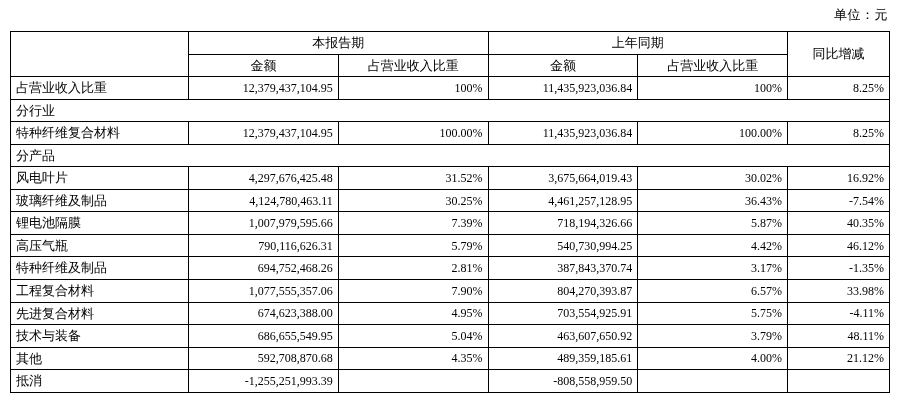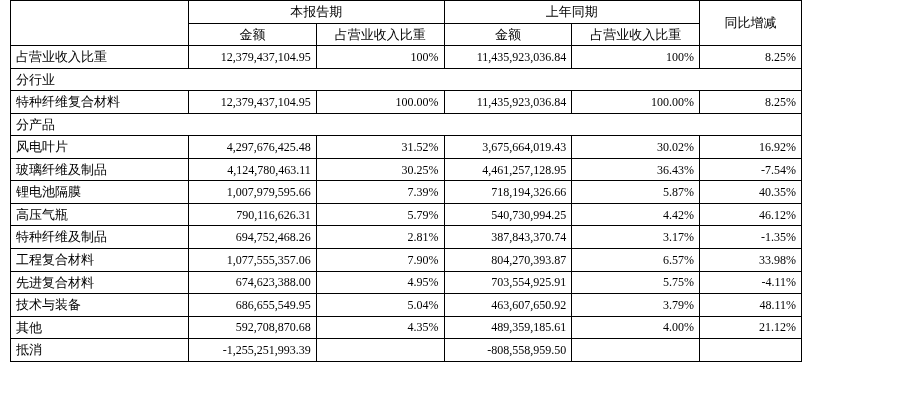--- a/index.html
+++ b/index.html
@@ -23,21 +23,21 @@
     position: relative;
   }
   .unit-line {
     text-align: right;
     font-size: 13px;
     padding: 6px 2px 7px 0;
     letter-spacing: 0.5px;
   }
   table.fin {
     border-collapse: collapse;
-    width: 792px;
+    width: 880px;
     table-layout: fixed;
     font-size: 13px;
     padding-left: 28px;
   }
   table.fin td, table.fin th {
     border: 1px solid #000000;
     padding: 2px 5px;
     font-weight: normal;
     line-height: 1.35;
     vertical-align: middle;
@@ -56,20 +56,21 @@
   .hdr-group { text-align: center; }
   .num { font-family: "Liberation Serif", serif; font-size: 12px; }
   .lbl { font-size: 13px; }
   .hdr { font-size: 13px; }
 </style>
 </head>
 <body>
 
 <div class="page">
 
+  <div class="unit-line">单位：元</div>
 
   <table class="fin">
     <thead>
       <tr>
         <td class="c-label hdr" rowspan="2"></td>
         <td class="hdr hdr-group" colspan="2">本报告期</td>
         <td class="hdr hdr-group" colspan="2">上年同期</td>
         <td class="c-delta hdr ctr" rowspan="2">同比增减</td>
       </tr>
       <tr>

